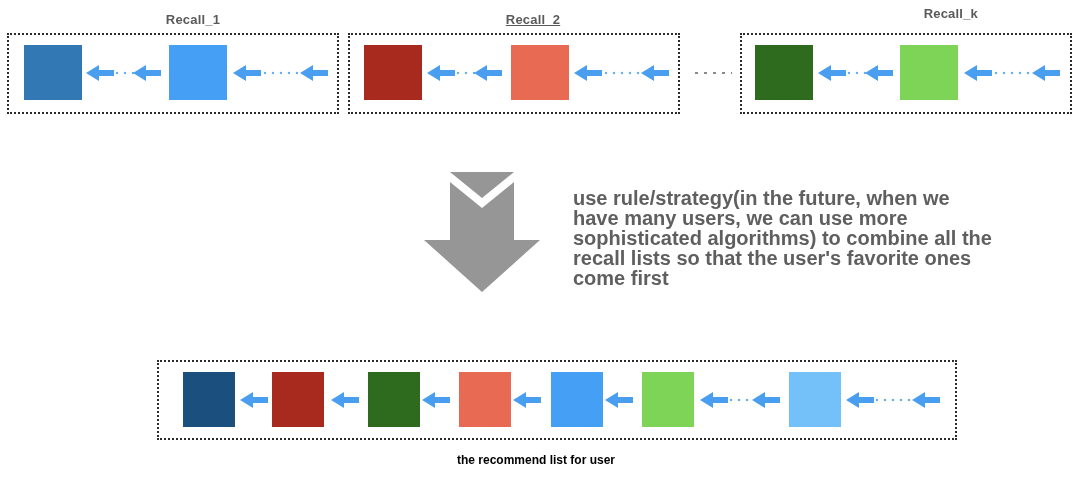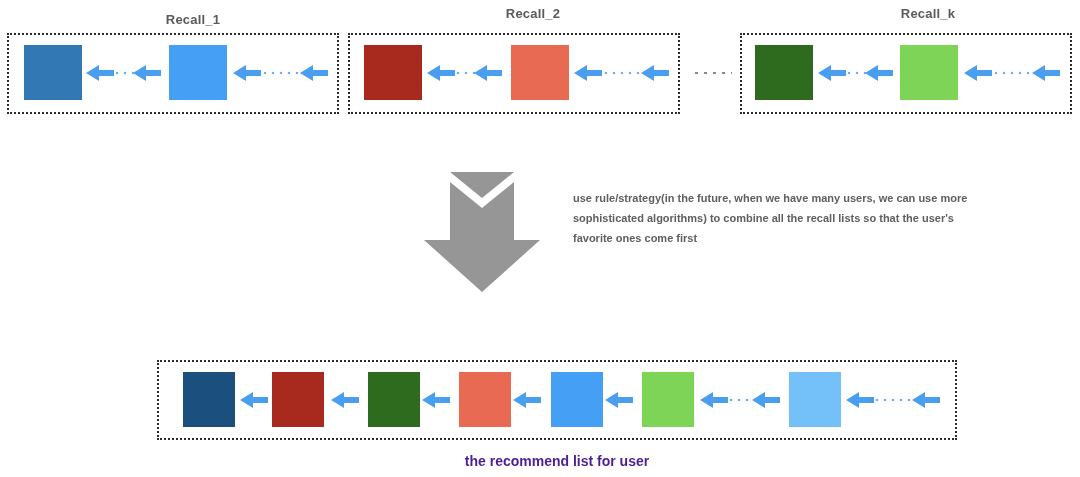--- a/index.html
+++ b/index.html
@@ -71,35 +71,35 @@
   }
 
   
   .big-arrow {
     position: absolute;
   }
 
   
   .explain {
     position: absolute;
-    font-size: 11px;
+    font-size: 20px;
     font-weight: bold;
     line-height: 20px;
     color: #5f5f5f;
     width: 420px;
     white-space: pre-line;
   }
 
   
   .caption {
     position: absolute;
-    font-size: 14px;
+    font-size: 12px;
     font-weight: bold;
-    color: #4c1d95;
-    text-align: center;
+    color: #000000;
+    text-align: left;
     white-space: nowrap;
   }
 </style>
 </head>
 <body>
 
 <div id="canvas">
 
   <div id="recall-groups-layer">
       <div class="group-label" style="left: 143px; top: 12px; width: 100px;">Recall_1</div>
@@ -121,21 +121,21 @@
           <polygon points="0,10 13,2 13,7 28,7 28,13 13,13 13,18" fill="#4a9ef0"></polygon>
         </svg>
       </div>
       <div class="arrow" style="left: 300px; top: 63px; width: 28px;">
         <svg width="28" height="20" viewBox="0 0 28 20">
           <polygon points="0,10 13,2 13,7 28,7 28,13 13,13 13,18" fill="#4a9ef0"></polygon>
         </svg>
       </div>
       <div class="item-box" style="left: 24px; top: 45px; width: 58px; height: 55px; background: rgb(49, 120, 180);"></div>
       <div class="item-box" style="left: 169px; top: 45px; width: 58px; height: 55px; background: rgb(69, 160, 245);"></div>
-      <div class="group-label" style="left: 483px; top: 6px; width: 100px;">Recall_2</div>
+      <div class="group-label" style="left: 483px; top: 12px; width: 100px; text-decoration: underline;">Recall_2</div>
       <div class="dashed-box" style="left: 348px; top: 33px; width: 332px; height: 81px;"></div>
       <div class="dots" style="left: 454px; top: 71px; width: 22px;"></div>
       <div class="dots" style="left: 602px; top: 71px; width: 40px;"></div>
       <div class="arrow" style="left: 427px; top: 63px; width: 28px;">
         <svg width="28" height="20" viewBox="0 0 28 20">
           <polygon points="0,10 13,2 13,7 28,7 28,13 13,13 13,18" fill="#4a9ef0"></polygon>
         </svg>
       </div>
       <div class="arrow" style="left: 474px; top: 63px; width: 28px;">
         <svg width="28" height="20" viewBox="0 0 28 20">
@@ -147,21 +147,21 @@
           <polygon points="0,10 13,2 13,7 28,7 28,13 13,13 13,18" fill="#4a9ef0"></polygon>
         </svg>
       </div>
       <div class="arrow" style="left: 641px; top: 63px; width: 28px;">
         <svg width="28" height="20" viewBox="0 0 28 20">
           <polygon points="0,10 13,2 13,7 28,7 28,13 13,13 13,18" fill="#4a9ef0"></polygon>
         </svg>
       </div>
       <div class="item-box" style="left: 364px; top: 45px; width: 58px; height: 55px; background: rgb(168, 42, 30);"></div>
       <div class="item-box" style="left: 511px; top: 45px; width: 58px; height: 55px; background: rgb(232, 106, 82);"></div>
-      <div class="group-label" style="left: 878px; top: 6px; width: 100px;">Recall_k</div>
+      <div class="group-label" style="left: 878px; top: 6px; width: 100px; text-align: right;">Recall_k</div>
       <div class="dashed-box" style="left: 740px; top: 33px; width: 332px; height: 81px;"></div>
       <div class="dots" style="left: 845px; top: 71px; width: 22px;"></div>
       <div class="dots" style="left: 992px; top: 71px; width: 40px;"></div>
       <div class="arrow" style="left: 818px; top: 63px; width: 28px;">
         <svg width="28" height="20" viewBox="0 0 28 20">
           <polygon points="0,10 13,2 13,7 28,7 28,13 13,13 13,18" fill="#4a9ef0"></polygon>
         </svg>
       </div>
       <div class="arrow" style="left: 865px; top: 63px; width: 28px;">
         <svg width="28" height="20" viewBox="0 0 28 20">

